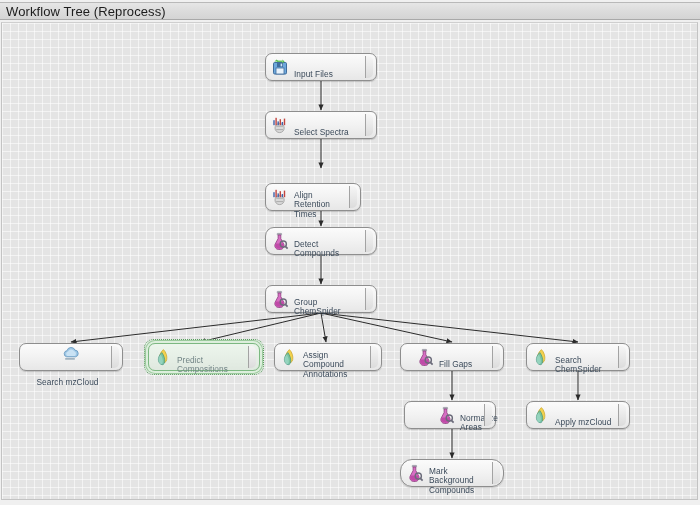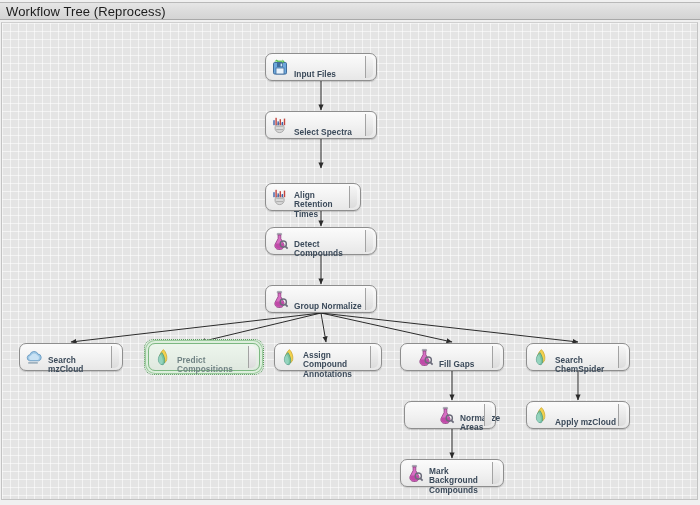--- a/index.html
+++ b/index.html
@@ -89,21 +89,21 @@
   }
   .node .ico{
     width:18px; height:18px;
     flex:0 0 18px;
     margin-right:5px;
     position:relative;
   }
   .node .lbl{
     font-size:8.3px;
     line-height:9.4px;
-    font-weight:bold;
+    font-weight:normal;
     color:#3b4a5a;
     letter-spacing:.05px;
     white-space:pre-line;
     padding-right:12px;
     margin-top:16px;
   }
   .node.selected{
     border:1px solid #4f9d56;
     box-shadow:0 0 0 2px #e3f2e3, 0 0 0 3px #7fb980;
   }
@@ -217,24 +217,24 @@
         <div class="node" style="left: 263px; top: 262px; width: 112px;">
           <span class="ico">
             <svg viewBox="0 0 18 18">
               <rect x="6.2" y="1.4" width="4.4" height="1.5" rx=".5" fill="#b9b9c4" stroke="#7d7d8c" stroke-width=".6"></rect>
               <path d="M7.1 3 v3.6 L4 12.4 a3.9 3.9 0 0 0 3.4 5.1 h2.1 a3.9 3.9 0 0 0 3.4 -5.1 L9.8 6.6 V3 z" fill="#d86fc4" stroke="#8e3f80" stroke-width=".8"></path>
               <path d="M4.6 11.4 h7.7 a3.6 3.6 0 0 1 -3.1 5.4 h-1.5 a3.6 3.6 0 0 1 -3.1 -5.4 z" fill="#c04aa8"></path>
               <circle cx="12.3" cy="12.1" r="3.1" fill="none" stroke="#6b6b7a" stroke-width="1.4"></circle>
               <line x1="14.4" y1="14.3" x2="16.6" y2="16.6" stroke="#6b6b7a" stroke-width="1.7"></line>
             </svg>
           </span>
-          <span class="lbl">Group Normalize</span>
-          <span class="tab"></span>
-        </div>
-        <div class="node" style="left: 17px; top: 320px; width: 104px;">
+          <span class="lbl">Group ChemSpider</span>
+          <span class="tab"></span>
+        </div>
+        <div class="node" style="left: 17px; top: 320px; width: 104px; flex-direction: column;">
           <span class="ico">
             <svg viewBox="0 0 18 18">
               <path d="M4.6 12.8 a3.1 3.1 0 0 1 .4 -6.1 a4.2 4.2 0 0 1 8 -.6 a3.4 3.4 0 0 1 .6 6.7 z" fill="#9fc8e6" stroke="#5f93bd" stroke-width=".8"></path>
               <path d="M5.4 11.9 a2.3 2.3 0 0 1 .6 -4.3 a3.4 3.4 0 0 1 6.2 -.4 a2.6 2.6 0 0 1 .5 4.7 z" fill="#c9e2f4"></path>
               <rect x="3.2" y="14.2" width="9.6" height="1.4" fill="#8ea4b4"></rect>
             </svg>
           </span>
           <span class="lbl">Search mzCloud</span>
           <span class="tab"></span>
         </div>
@@ -305,21 +305,21 @@
           <span class="ico">
             <svg viewBox="0 0 18 18">
               <path d="M9.4 1.6 C6.2 4.4 5 8.2 6.4 11.4 C7.4 13.8 9.6 15 11 14.4 C12.8 13.6 13.4 10 12.4 6.6 C11.8 4.5 10.8 2.8 9.4 1.6 z" fill="#f2d14e" stroke="#c9a52f" stroke-width=".7"></path>
               <path d="M7.8 4.6 C4.8 7.4 3.6 11 4.9 14 C5.8 16.1 7.8 17.1 9.1 16.6 C10.7 15.9 11.2 12.7 10.3 9.6 C9.7 7.6 8.9 5.8 7.8 4.6 z" fill="#6fc2a6" stroke="#3f8f78" stroke-width=".7" opacity=".93"></path>
               <path d="M6.6 6.6 C4.7 9 4.1 11.8 5.1 14.2 C5.7 15.6 6.9 16.4 7.8 16.1 C8.9 15.6 9.2 13.2 8.5 10.8 C8.1 9.3 7.4 7.6 6.6 6.6 z" fill="#9fd8c6" opacity=".75"></path>
             </svg>
           </span>
           <span class="lbl">Apply mzCloud</span>
           <span class="tab"></span>
         </div>
-        <div class="node" style="left: 398px; top: 436px; width: 104px;">
+        <div class="node" style="left: 398px; top: 436px; width: 104px; border-radius: 12px;">
           <span class="ico">
             <svg viewBox="0 0 18 18">
               <rect x="6.2" y="1.4" width="4.4" height="1.5" rx=".5" fill="#b9b9c4" stroke="#7d7d8c" stroke-width=".6"></rect>
               <path d="M7.1 3 v3.6 L4 12.4 a3.9 3.9 0 0 0 3.4 5.1 h2.1 a3.9 3.9 0 0 0 3.4 -5.1 L9.8 6.6 V3 z" fill="#d86fc4" stroke="#8e3f80" stroke-width=".8"></path>
               <path d="M4.6 11.4 h7.7 a3.6 3.6 0 0 1 -3.1 5.4 h-1.5 a3.6 3.6 0 0 1 -3.1 -5.4 z" fill="#c04aa8"></path>
               <circle cx="12.3" cy="12.1" r="3.1" fill="none" stroke="#6b6b7a" stroke-width="1.4"></circle>
               <line x1="14.4" y1="14.3" x2="16.6" y2="16.6" stroke="#6b6b7a" stroke-width="1.7"></line>
             </svg>
           </span>
           <span class="lbl">Mark Background

